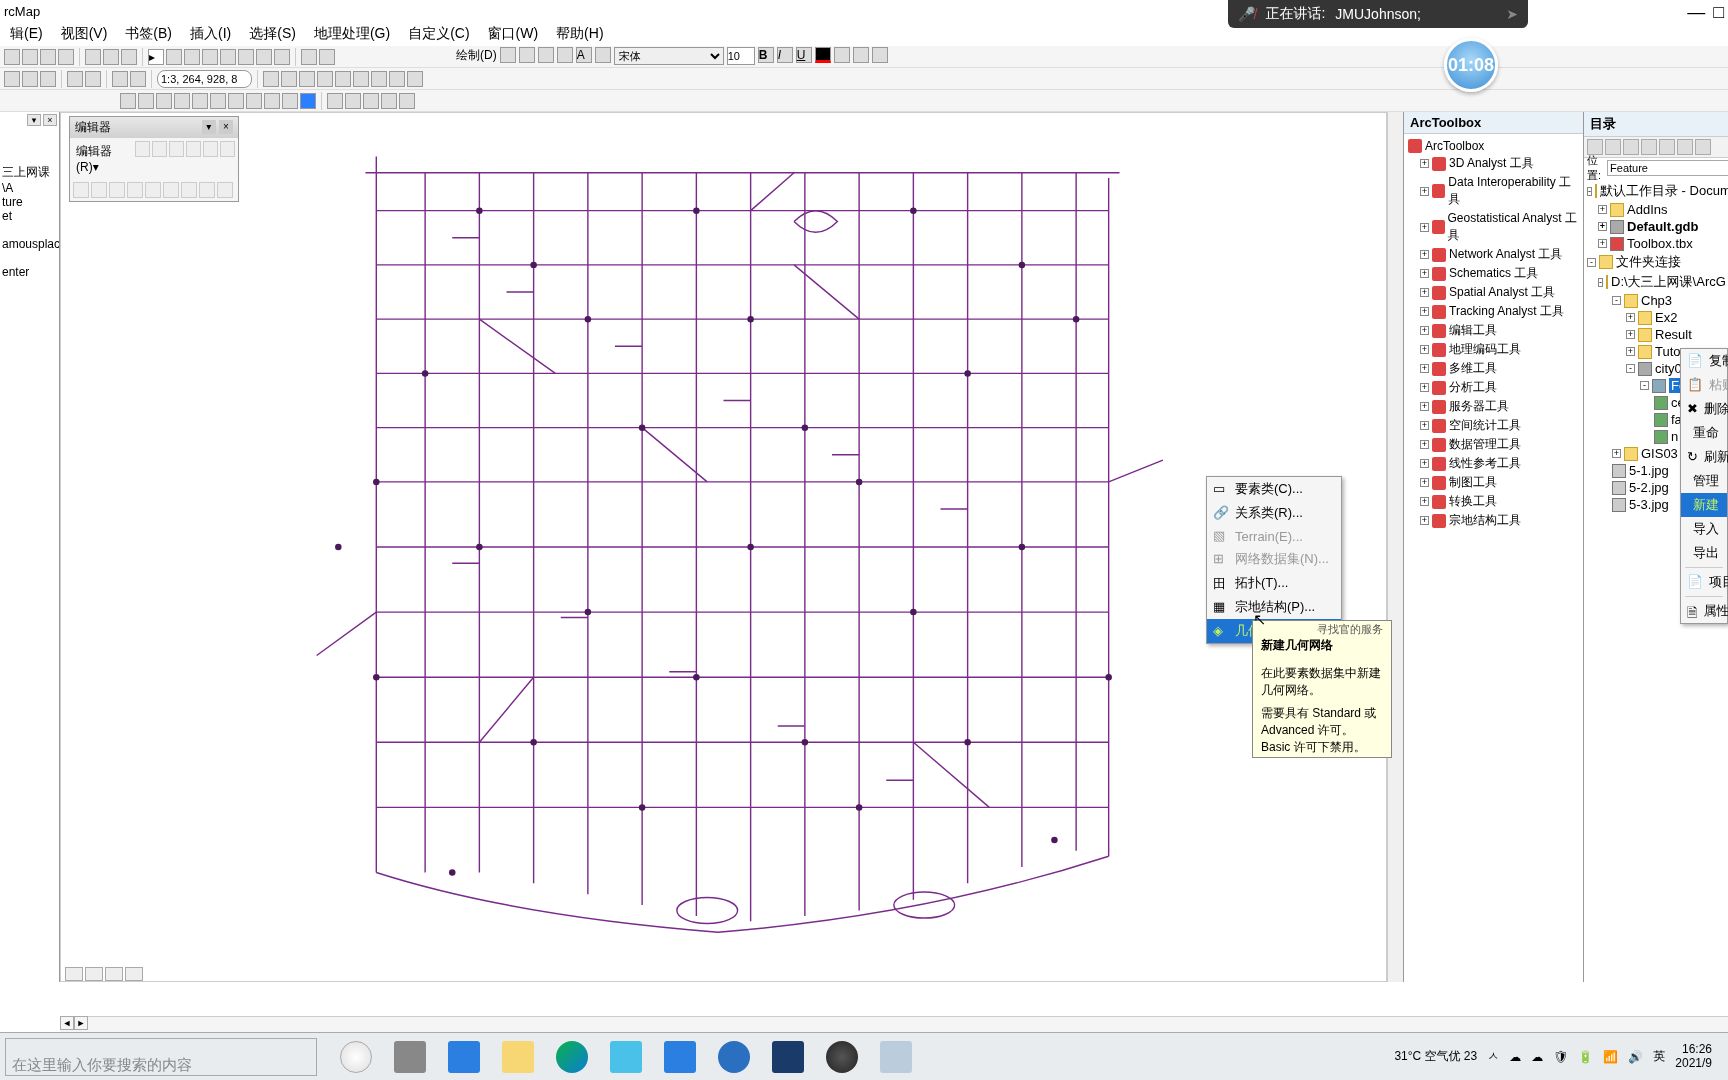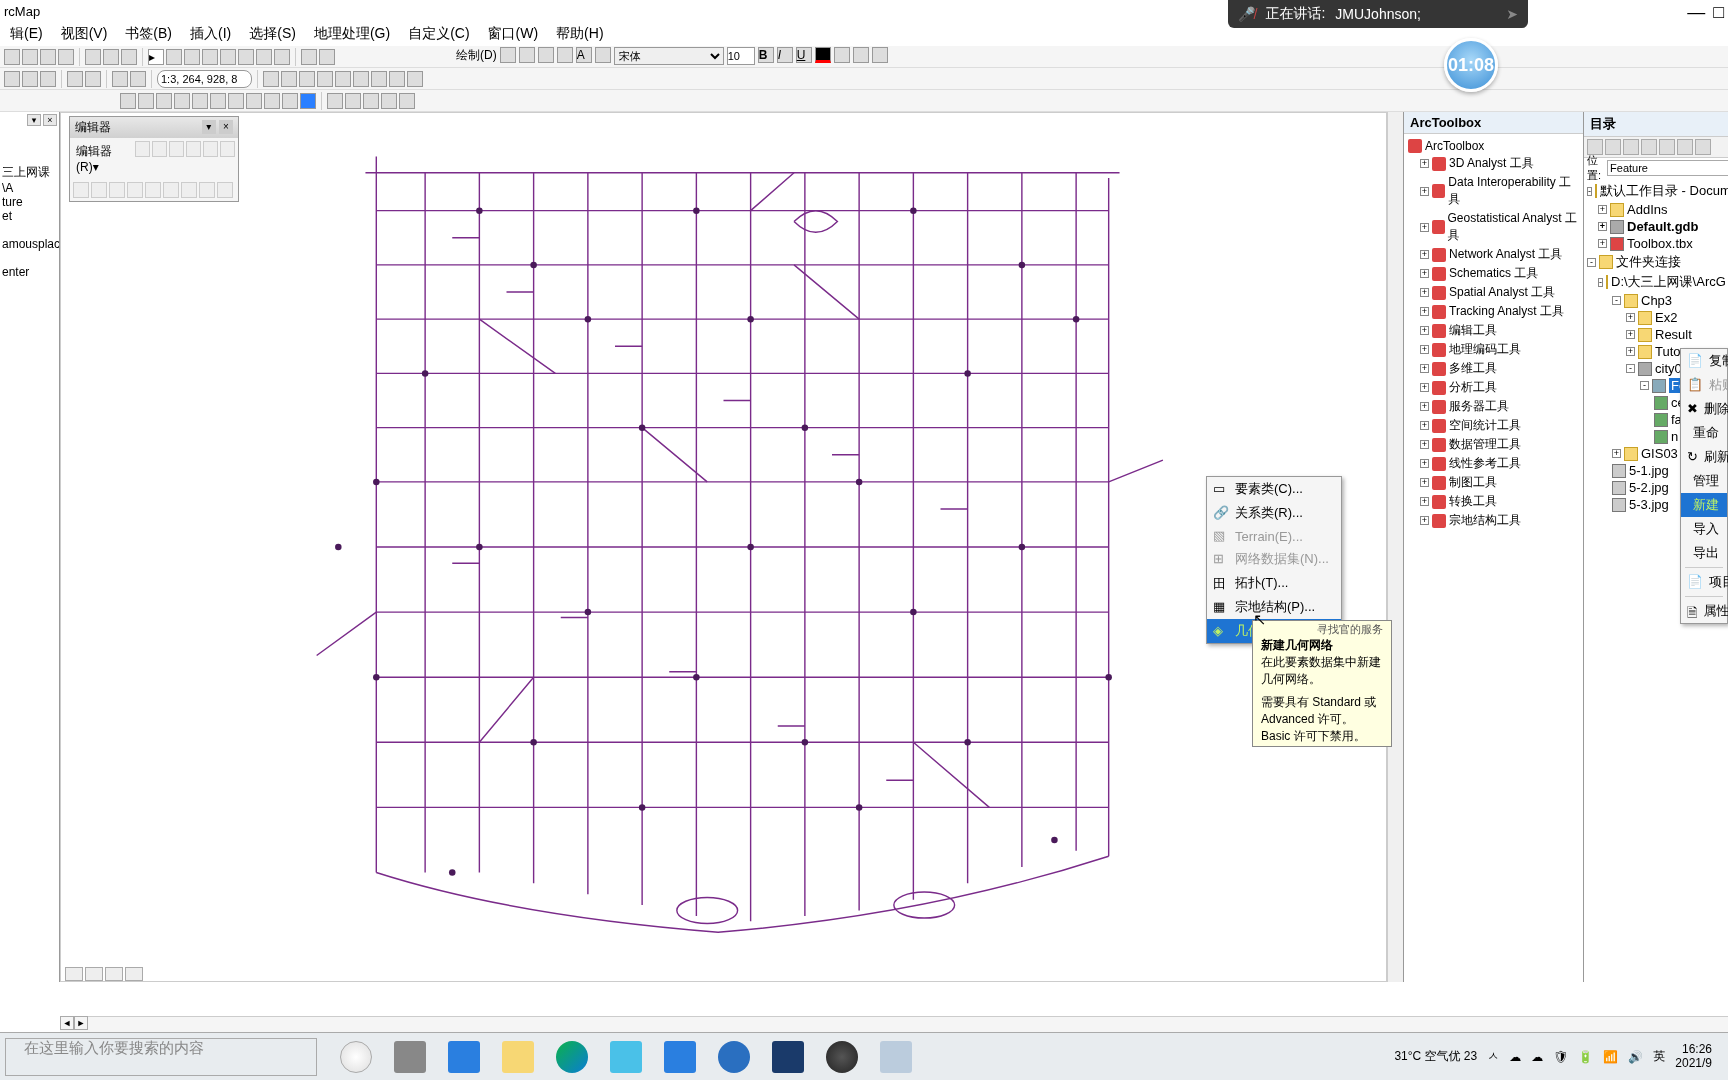--- a/index.html
+++ b/index.html
@@ -50,21 +50,21 @@
 .ct-item.sel span.lbl { background: #1e74d2; color: #fff; padding: 0 2px; }
 .ct-item.bold { font-weight: bold; }
 .context-menu { position: absolute; background: #f5f5f5; border: 1px solid #999; box-shadow: 2px 2px 4px rgba(0,0,0,0.3); font-size: 13px; z-index: 100; }
 .cm-item { display: flex; align-items: center; padding: 3px 10px 3px 6px; gap: 6px; white-space: nowrap; }
 .cm-item:hover, .cm-item.hover { background: #1e74d2; color: #bef264; }
 .cm-item .mi { width: 16px; height: 16px; display: inline-block; }
 .cm-item.disabled { color: #999; }
 .cm-sep { height: 1px; background: #ccc; margin: 2px 4px; }
 .tooltip-box { position: absolute; background: #ffffe1; border: 1px solid #888; padding: 1px 8px; font-size: 12px; z-index: 200; width: 140px; }
 .taskbar { position: absolute; bottom: 0; left: 0; right: 0; height: 48px; background: #e8ecef; border-top: 1px solid #aaa; display: flex; align-items: center; }
-.search-box { width: 312px; height: 38px; margin: 5px; border: 1px solid #aaa; padding: 0 18px; display: flex; align-items: flex-start; color: #888; font-size: 15px; }
+.search-box { width: 312px; height: 38px; margin: 5px; border: 1px solid #aaa; padding: 0 6px; display: flex; align-items: flex-end; color: #888; font-size: 15px; }
 .task-icons { display: flex; align-items: center; gap: 22px; margin-left: 18px; }
 .ti { width: 32px; height: 32px; border-radius: 3px; }
 .systray { margin-left: auto; display: flex; align-items: center; gap: 10px; padding-right: 16px; font-size: 12px; }
 .clock-badge { position: absolute; top: 38px; right: 230px; width: 54px; height: 54px; background: radial-gradient(circle at 50% 40%, #a8d8f8, #3b8fd6); border-radius: 50%; border: 3px solid #fff; color: #fff; font-weight: bold; font-size: 18px; display: flex; align-items: center; justify-content: center; box-shadow: 0 2px 4px rgba(0,0,0,0.3); z-index: 50; }
 .call-bar { position: absolute; top: 0; right: 200px; width: 300px; height: 28px; background: #353535; color: #fff; display: flex; align-items: center; padding: 0 10px; font-size: 14px; gap: 10px; border-radius: 0 0 6px 6px; z-index: 50; }
 .mic-icon { color: #c44; }
 .win-controls { position: absolute; top: 2px; right: 4px; display: flex; gap: 8px; font-size: 18px; }
 .bottom-status { position: absolute; bottom: 48px; left: 60px; right: 0; height: 16px; background: #f5f5f5; border-top: 1px solid #ccc; font-size: 10px; }
 .map-tabs { position: absolute; bottom: 0; left: 4px; display: flex; gap: 2px; }
 .map-tab { width: 18px; height: 14px; background: #eee; border: 1px solid #aaa; }
@@ -587,21 +587,21 @@
       <span>宗地结构(P)...</span>
     </div>
   <div class="cm-item hover">
       <span class="mi">◈</span>
       <span>几何网络(G)...</span>
     </div>
 </div>
 
 <div class="tooltip-box" style="top:620px; left:1252px;">
   <div style="text-align:right; font-size:11px; color:#555;">寻找官的服务</div>
-  <div style="font-weight:bold; margin-bottom:0;">新建几何网络</div>
+  <div style="font-weight:bold; margin-bottom:11px;">新建几何网络</div>
   <div style="margin-bottom:6px;">在此要素数据集中新建几何网络。</div>
   <div>需要具有 Standard 或 Advanced 许可。Basic 许可下禁用。</div>
 </div>
 
 <div style="position:absolute; top:610px; left:1253px; font-size:16px; z-index:300;">↖</div>
 
 <div class="bottom-status">
   <div class="left-tabs">
     <span class="left-tab-arrow">◄</span>
     <span class="left-tab-arrow">►</span>

